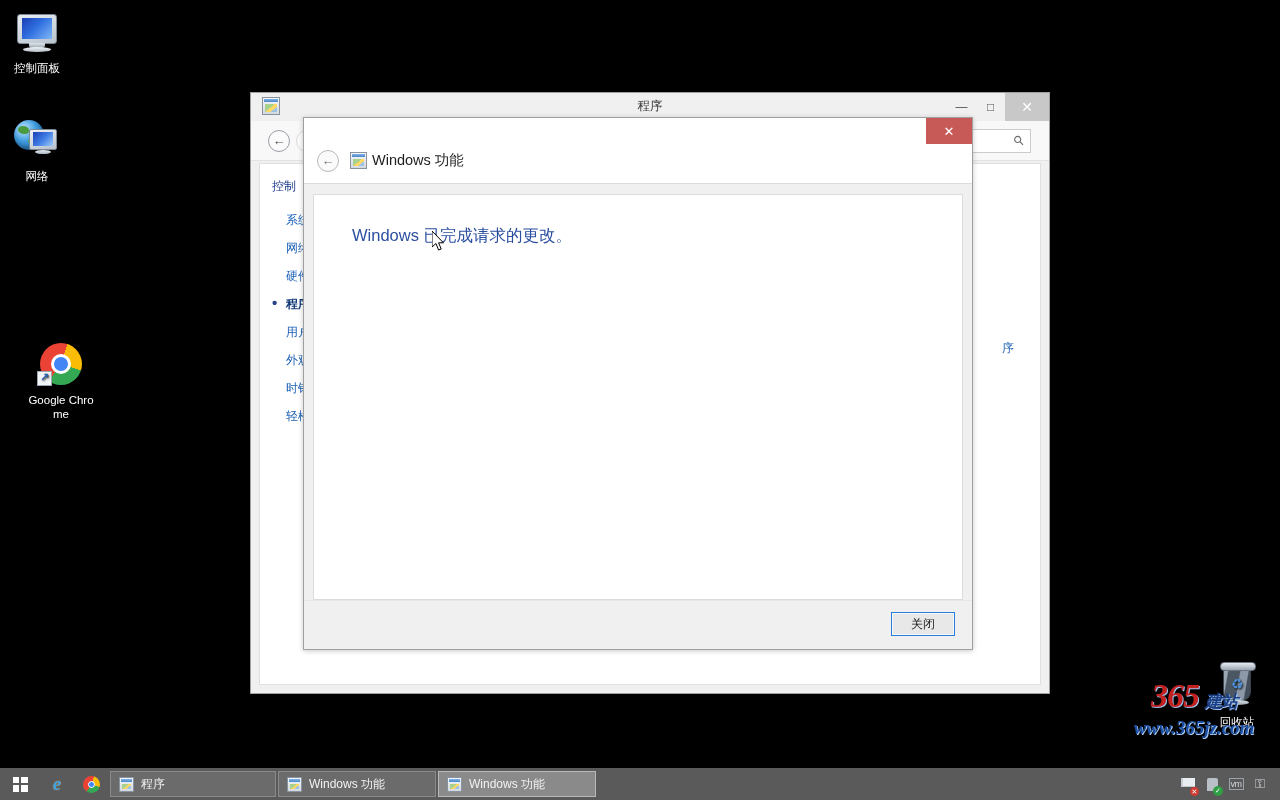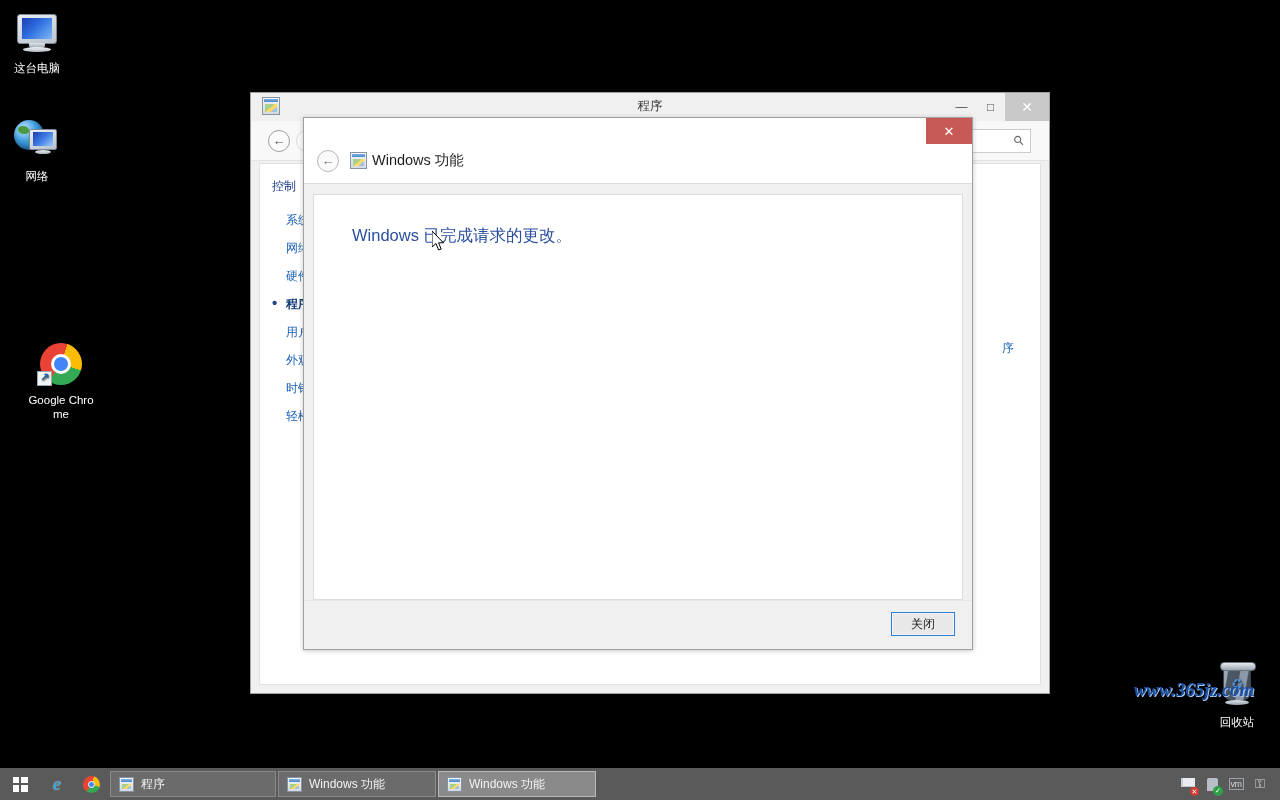--- a/index.html
+++ b/index.html
@@ -249,21 +249,21 @@
 <body>
 
 <div id="desktop">
 
   <div class="desk-icon" style="left:0px;top:8px;">
     <div class="glyph">
       <div class="ico-monitor"></div>
         <div class="ico-stand"></div>
         <div class="ico-base"></div>
     </div>
-    <span class="label">这台电脑</span>
+    <span class="label">控制面板</span>
   </div>
 
   <div class="desk-icon" style="left:0px;top:116px;">
     <div class="glyph">
       <div class="ico-globe"></div>
         <div class="ico-mon-sm"></div>
         <div class="ico-mon-sm-base"></div>
     </div>
     <span class="label">网络</span>
   </div>
@@ -283,20 +283,21 @@
     <div class="glyph">
       <div class="ico-bin">
           <span class="rec">♻</span>
         </div>
       <div class="ico-bin-base"></div>
     </div>
     <span class="label">回收站</span>
   </div>
 
   <div id="watermark">
+    <div class="wm-big"><span>365</span><span class="wm-cn" style="color:#1b3f86">建站</span></div>
     <div class="wm-url">www.365jz.com</div>
   </div>
 
   <div id="win-programs">
 
     <div class="win-titlebar">
       <span class="w-ico appicon"></span>
       <div class="win-title">程序</div>
       <div class="wbtns">
         <div class="wbtn">—</div>

